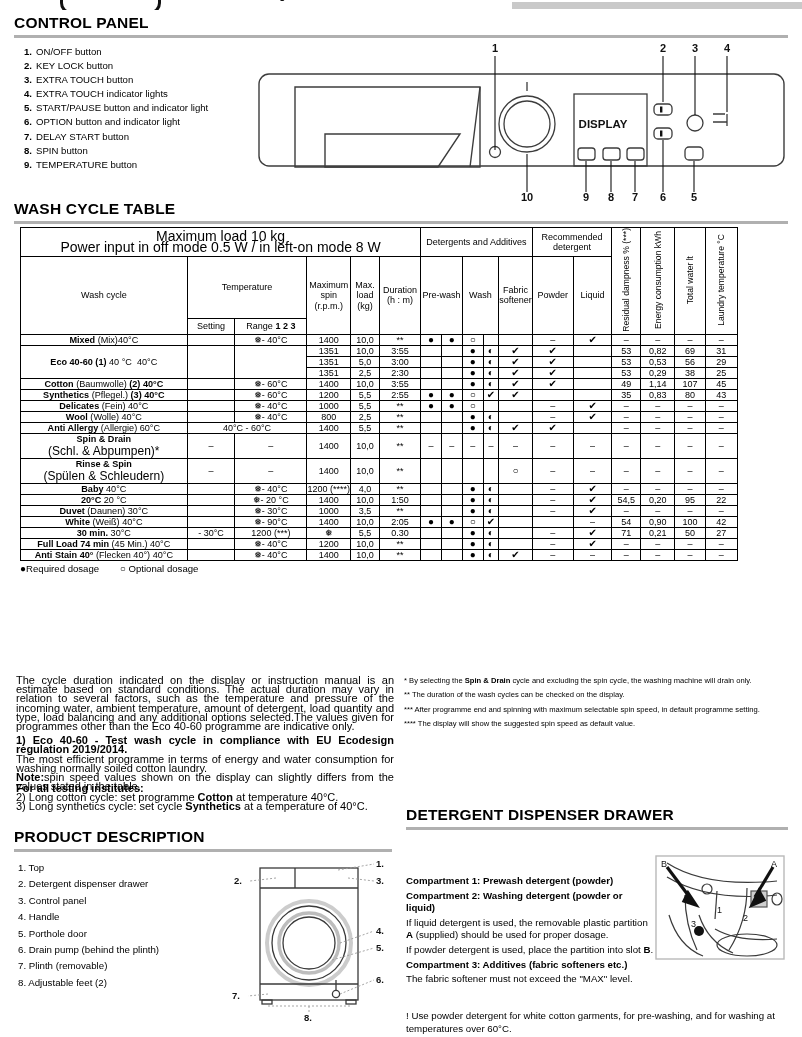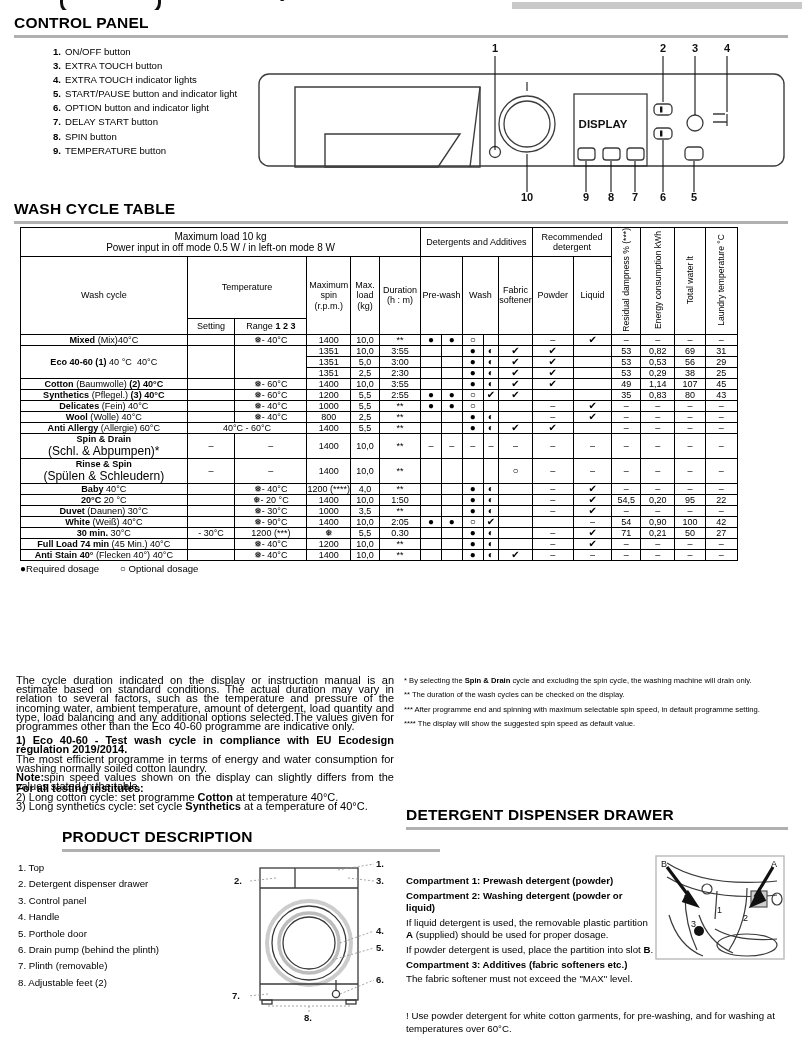--- a/index.html
+++ b/index.html
@@ -17,30 +17,30 @@
   .topbar .greybar{position:absolute;left:512px;top:2px;width:290px;height:7px;background:#c9c9c9;}
 
   
   .h1{font-size:15.5px;font-weight:bold;letter-spacing:.2px;}
   .rule{height:3px;background:#b0b0b0;margin-top:3px;}
 
   .sec{position:absolute;}
 
   
   .cplist{font-size:9.6px;line-height:14.1px;}
-  .cplist .li{white-space:nowrap;margin-left:29px;}
+  .cplist .li{white-space:nowrap;}
   .cplist .n{font-weight:bold;display:inline-block;width:16px;text-align:right;margin-right:4px;}
 
   
   svg{display:block;}
 
   
   table.wct{border-collapse:collapse;table-layout:fixed;font-size:8.4px;}
   table.wct td,table.wct th{border:0.8px solid #000;padding:0;text-align:center;vertical-align:middle;font-weight:normal;}
-  .topinfo{text-align:left;padding:1px 2px 1px 3px;font-size:10px;line-height:11.4px;}
+  .topinfo{text-align:left;padding:1px 2px 1px 3px;font-size:14px;line-height:11.4px;}
   .hdr{font-size:9px;line-height:10.3px;}
   .vert{writing-mode:vertical-rl;transform:rotate(180deg);font-size:8.6px;line-height:10px;white-space:nowrap;display:inline-block;}
   .cyc{text-align:right;padding-right:3px;font-size:9.1px;white-space:nowrap;}
   .cyc b{font-weight:bold;}
   .sub{font-size:12px;}
   .num{font-size:9px;white-space:nowrap;}
   .dot{font-size:10px;line-height:1;}
   .chk{font-size:10px;line-height:1;}
   .legend{font-size:9.6px;margin-top:2px;}
   .legend .g{display:inline-block;margin-right:18px;}
@@ -71,20 +71,21 @@
     <div class="greybar"></div>
   </div>
 
   <div class="sec" style="left:14px;top:14px;width:774px;">
     <div class="h1">CONTROL PANEL</div>
     <div class="rule"></div>
   </div>
 
   <div class="sec cplist" style="left:16px;top:45px;width:250px;">
     <div class="li"><span class="n">1.</span><span>ON/OFF button</span></div>
+    <div class="li"><span class="n">2.</span><span>KEY LOCK button</span></div>
     <div class="li"><span class="n">3.</span><span>EXTRA TOUCH button</span></div>
     <div class="li"><span class="n">4.</span><span>EXTRA TOUCH indicator lights</span></div>
     <div class="li"><span class="n">5.</span><span>START/PAUSE button and indicator light</span></div>
     <div class="li"><span class="n">6.</span><span>OPTION button and indicator light</span></div>
     <div class="li"><span class="n">7.</span><span>DELAY START button</span></div>
     <div class="li"><span class="n">8.</span><span>SPIN button</span></div>
     <div class="li"><span class="n">9.</span><span>TEMPERATURE button</span></div>
   </div>
 
   <div class="sec" style="left:255px;top:42px;">
@@ -569,21 +570,21 @@
     <span><span>3)  Long synthetics cycle: set cycle </span><b>Synthetics</b><span> at a temperature of 40°C.</span></span>
   </div>
 
   <div class="sec fnr" style="left:404px;top:676px;width:386px;">
     <p><span>* By selecting the </span><b>Spin &amp; Drain</b><span> cycle and excluding the spin cycle, the washing machine will drain only.</span></p>
     <p>** The duration of the wash cycles can be checked on the display.</p>
     <p>*** After programme end and spinning with maximum selectable spin speed, in default programme setting.</p>
     <p>**** The display will show the suggested spin speed as default value.</p>
   </div>
 
-  <div class="sec" style="left:14px;top:828px;width:378px;margin-left:48px;">
+  <div class="sec" style="left:14px;top:828px;width:378px;">
     <div class="h1">PRODUCT DESCRIPTION</div>
     <div class="rule"></div>
   </div>
 
   <div class="sec pdlist" style="left:18px;top:860px;width:215px;">
     <div>1. Top</div>
     <div>2. Detergent dispenser drawer</div>
     <div>3. Control panel</div>
     <div>4. Handle</div>
     <div>5. Porthole door</div>

